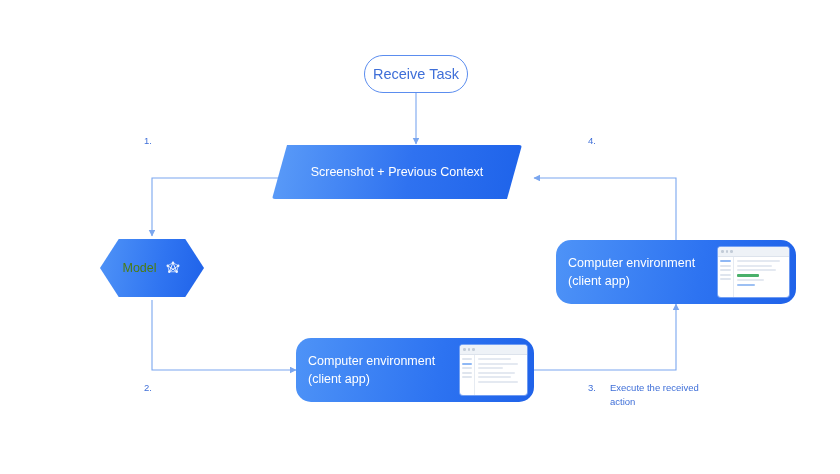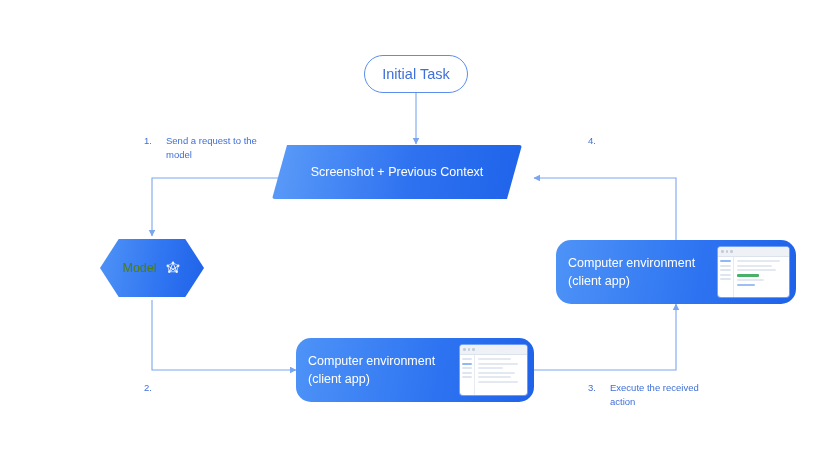--- a/index.html
+++ b/index.html
@@ -199,21 +199,21 @@
     <path d="M300,178 L152,178 L152,236" stroke="#7aa6ef" stroke-width="1.1" fill="none" marker-end="url(#arr)"></path>
 
     <path d="M152,300 L152,370 L296,370" stroke="#7aa6ef" stroke-width="1.1" fill="none" marker-end="url(#arr)"></path>
 
     <path d="M534,370 L676,370 L676,304" stroke="#7aa6ef" stroke-width="1.1" fill="none" marker-end="url(#arr)"></path>
 
     <path d="M676,240 L676,178 L534,178" stroke="#7aa6ef" stroke-width="1.1" fill="none" marker-end="url(#arr)"></path>
   </svg>
 
   <div class="pill">
-    <span>Initial Task</span>
+    <span>Receive Task</span>
   </div>
 
   <div class="banner">
     <div class="shape"></div>
     <div class="label">Screenshot + Previous Context</div>
   </div>
 
   <div class="hex">
     <div class="shape"></div>
     <div class="label">
@@ -283,21 +283,20 @@
             <u class="w4"></u>
             <u class="w1"></u>
             <u class="w2"></u>
         </div>
       </div>
     </div>
   </div>
 
   <div class="caption" style="left:166px; top:134px; width:110px;">
     <span class="num">1.</span>
-    <span>Send a request to the model</span>
   </div>
 
   <div class="caption" style="left:166px; top:381px; width:110px;">
     <span class="num">2.</span>
   </div>
 
   <div class="caption" style="left:610px; top:381px; width:110px;">
     <span class="num">3.</span>
     <span>Execute the received action</span>
   </div>

